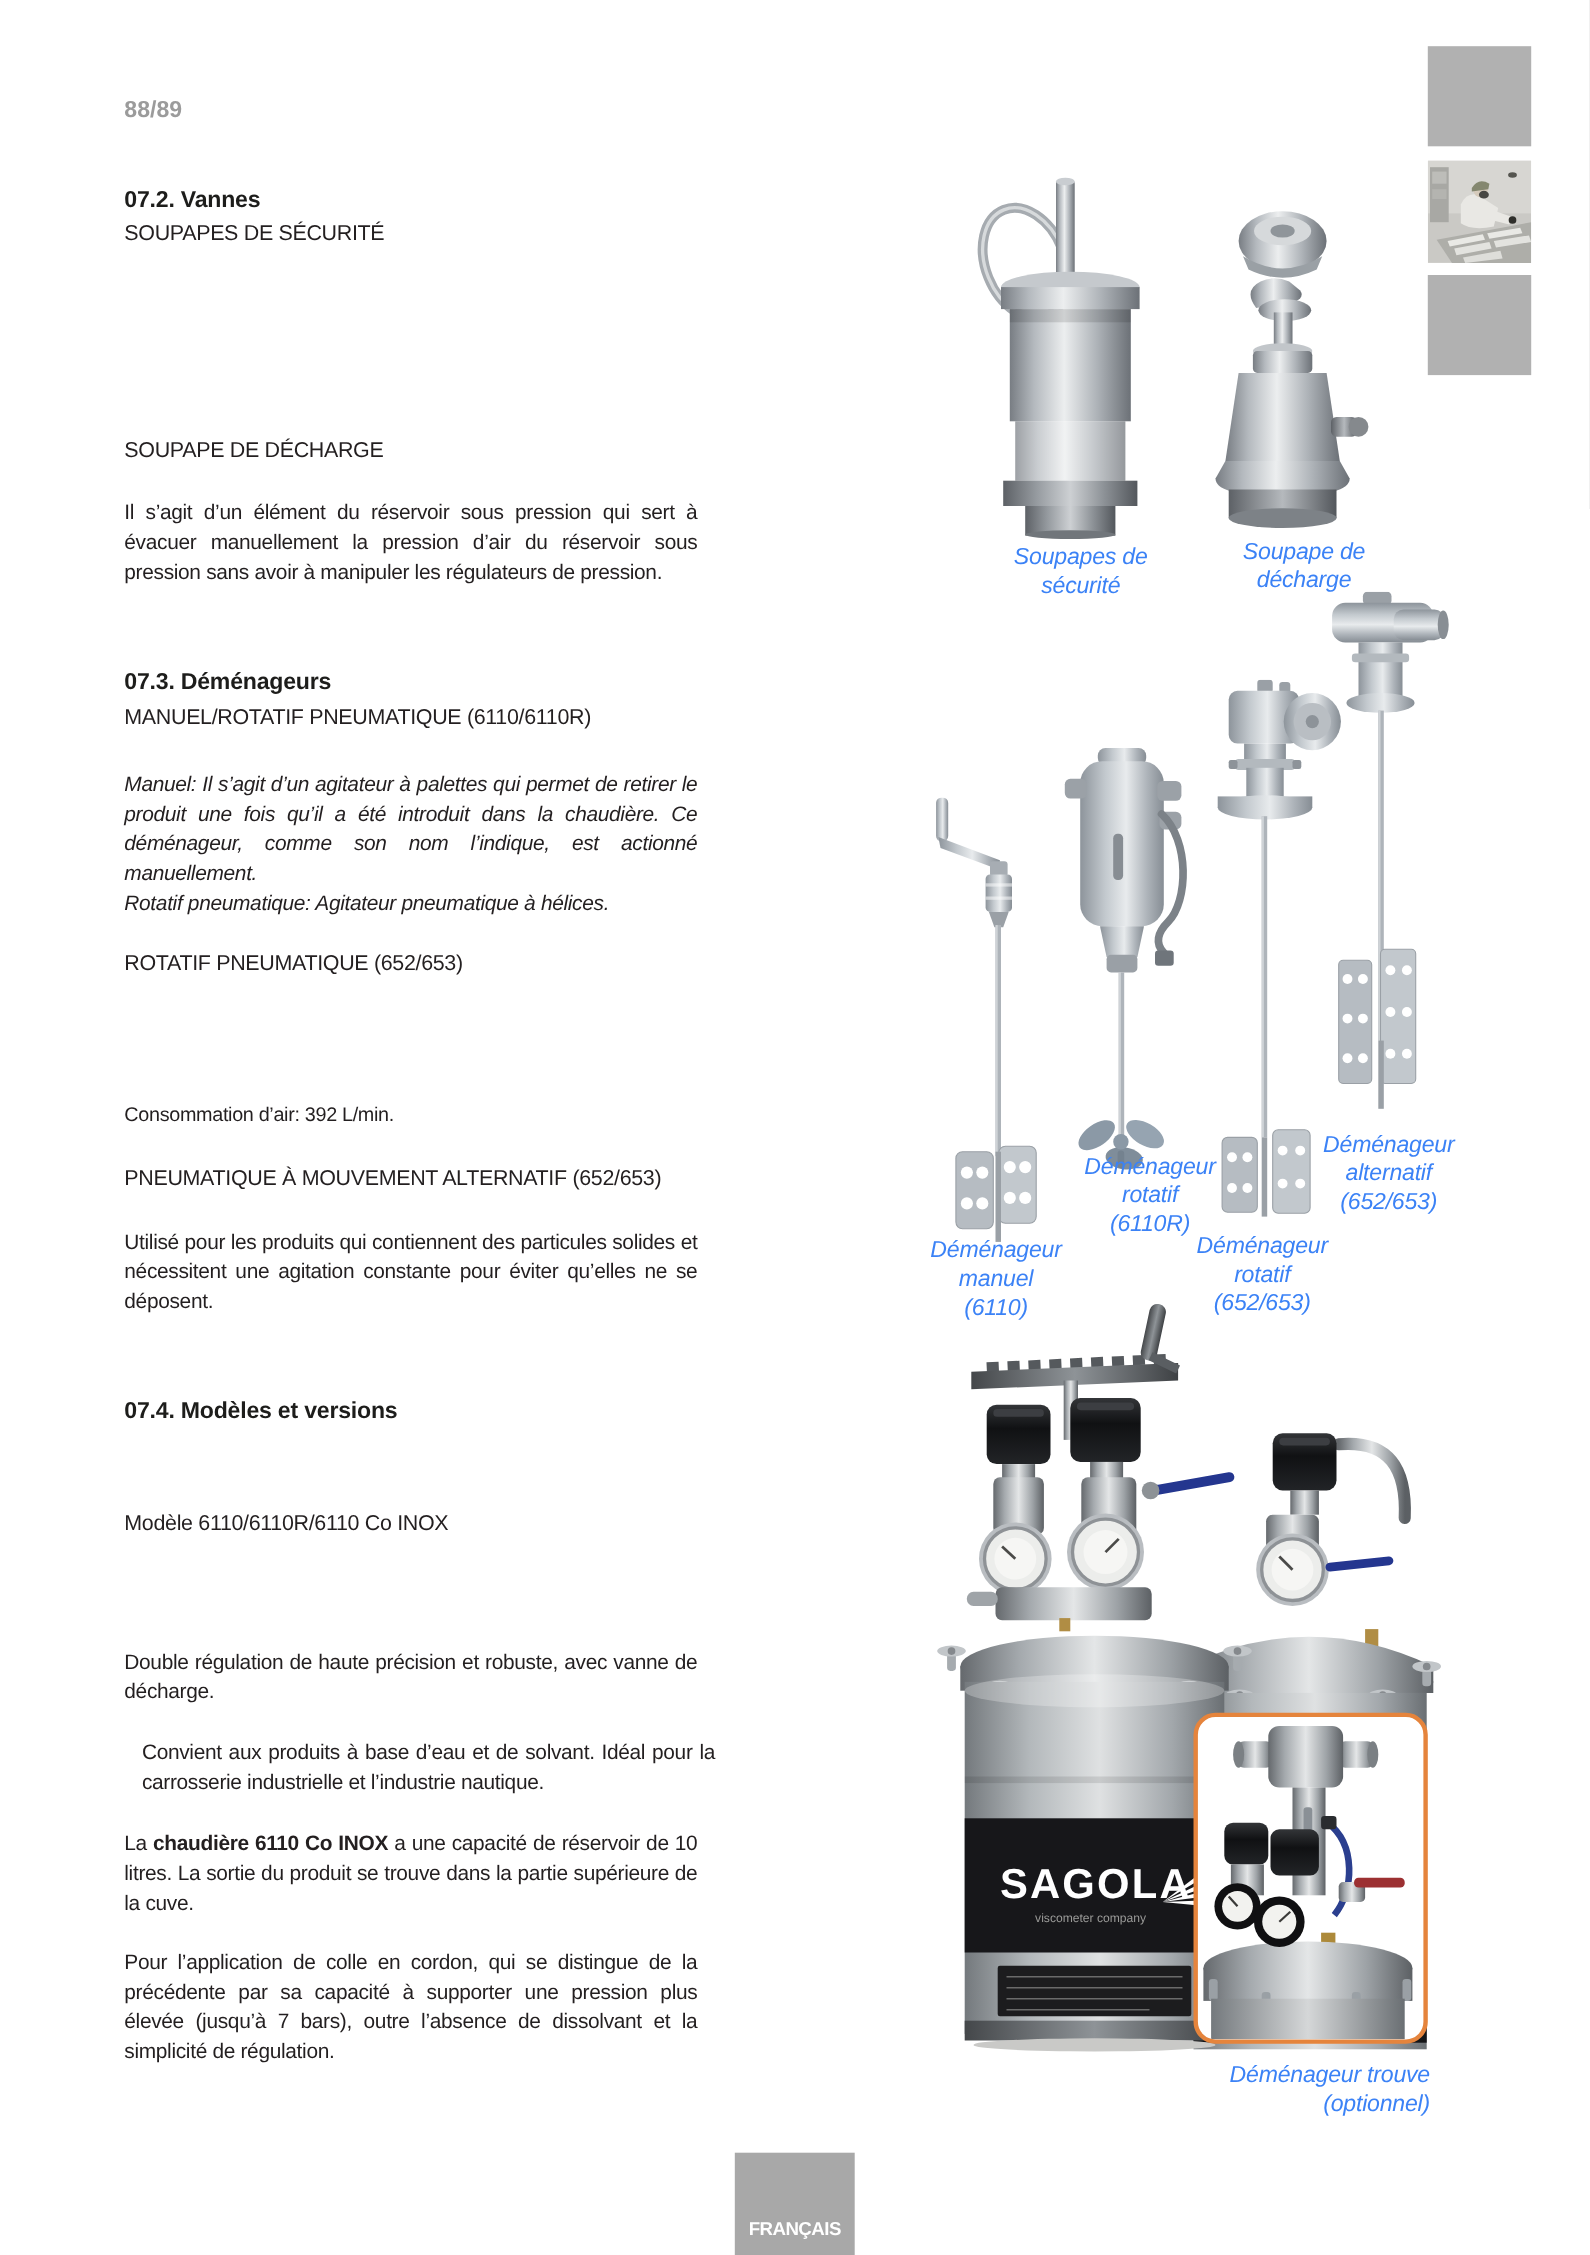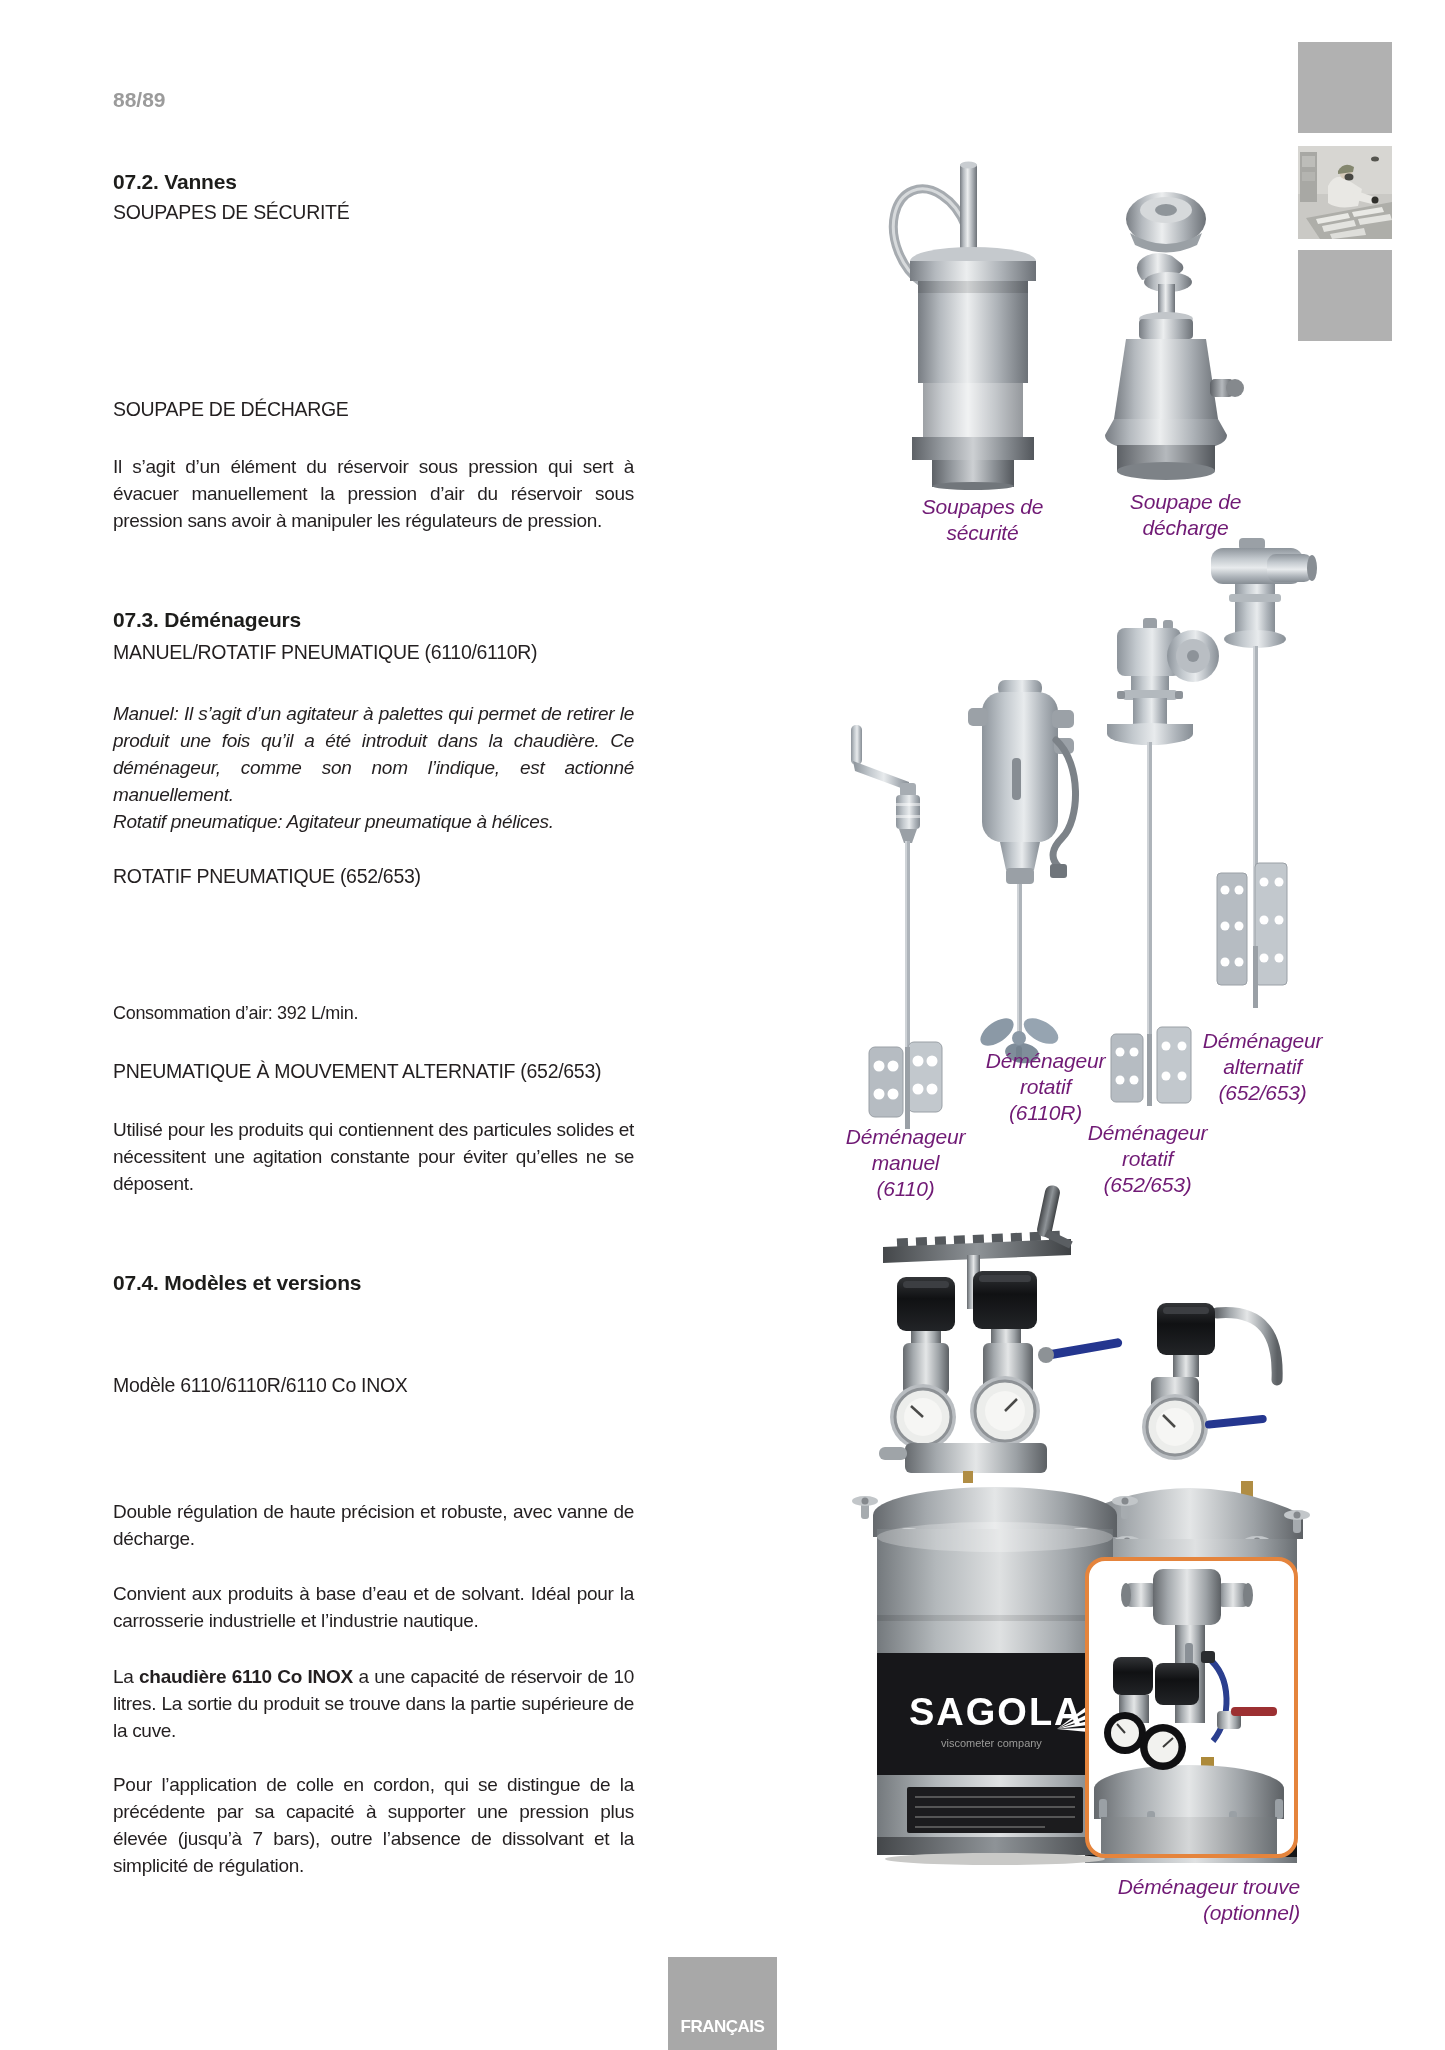--- a/index.html
+++ b/index.html
@@ -12,21 +12,21 @@
   .page-number{font-size:21px;font-weight:bold;color:#9b9b9b;letter-spacing:0px;}
   .heading{font-size:21px;font-weight:bold;color:#1d1d1b;letter-spacing:-0.2px;margin-top:20px;}
   .subhead{font-size:19.5px;color:#231f20;letter-spacing:-0.3px;}
   .body-text{
     font-size:19px;line-height:27px;color:#231f20;letter-spacing:-0.3px;
     text-align:justify;text-align-last:left;width:521px;
   }
   .body-text p{margin:0;padding:0;font-style:italic;}
   .single-line{font-size:18px;color:#231f20;letter-spacing:-0.3px;}
   .caption{
-    font-size:21px;line-height:26px;font-style:italic;color:#701a75;
+    font-size:21px;line-height:26px;font-style:italic;color:#3b82f6;
     text-align:center;white-space:pre-line;letter-spacing:-0.2px;
   }
   .caption.right{text-align:right;}
   .thumb{background:#b1b1b1;}
   .inset-box{
     background:#ffffff;border:4px solid #e5843c;border-radius:20px;
     overflow:hidden;z-index:3;
   }
   .footer-box{
     background:#a8a8a8;display:flex;align-items:flex-end;justify-content:center;
@@ -56,21 +56,21 @@
     <p>Rotatif pneumatique: Agitateur pneumatique à hélices.</p>
   </div>
   <div class="abs subhead" style="left:113px;top:865px;">ROTATIF PNEUMATIQUE (652/653)</div>
   <div class="abs single-line" style="left:113px;top:1003px;">Consommation d’air: 392 L/min.</div>
   <div class="abs subhead" style="left:113px;top:1060px;">PNEUMATIQUE À MOUVEMENT ALTERNATIF (652/653)</div>
   <div class="abs body-text" style="left:113px;top:1116px;">Utilisé pour les produits qui contiennent des particules solides et nécessitent une agitation constante pour éviter qu’elles ne se déposent.</div>
 
   <div class="abs heading" style="left:113px;top:1251px;">07.4. Modèles et versions</div>
   <div class="abs subhead" style="left:113px;top:1374px;">Modèle 6110/6110R/6110 Co INOX</div>
   <div class="abs body-text" style="left:113px;top:1498px;">Double régulation de haute précision et robuste, avec vanne de décharge.</div>
-  <div class="abs body-text" style="left:113px;top:1580px;">Convient aux produits à base d’eau et de solvant. Idéal pour la carrosserie industrielle et l’industrie nautique.</div>
+  <div class="abs body-text" style="left:129px;top:1580px;">Convient aux produits à base d’eau et de solvant. Idéal pour la carrosserie industrielle et l’industrie nautique.</div>
   <div class="abs body-text" style="left:113px;top:1663px;"><span>La </span><b>chaudière 6110 Co INOX</b><span> a une capacité de réservoir de 10 litres. La sortie du produit se trouve dans la partie supérieure de la cuve.</span></div>
   <div class="abs body-text" style="left:113px;top:1771px;">Pour l’application de colle en cordon, qui se distingue de la précédente par sa capacité à supporter une pression plus élevée (jusqu’à 7 bars), outre l’absence de dissolvant et la simplicité de régulation.</div>
 
   <div class="abs thumb" style="left:1298px;top:42px;width:94px;height:91px;"></div>
   <div class="abs" style="left:1298px;top:146px;width:94px;height:93px;">
     <svg width="94" height="93" viewBox="0 0 94 93">
       <rect width="94" height="93" fill="#cac9c5"></rect>
       <rect width="94" height="48" fill="#d7d6d2"></rect>
       <rect x="2" y="6" width="17" height="50" fill="#a8a8a4"></rect>
       <rect x="4" y="10" width="13" height="11" fill="#bdbdb9"></rect>

